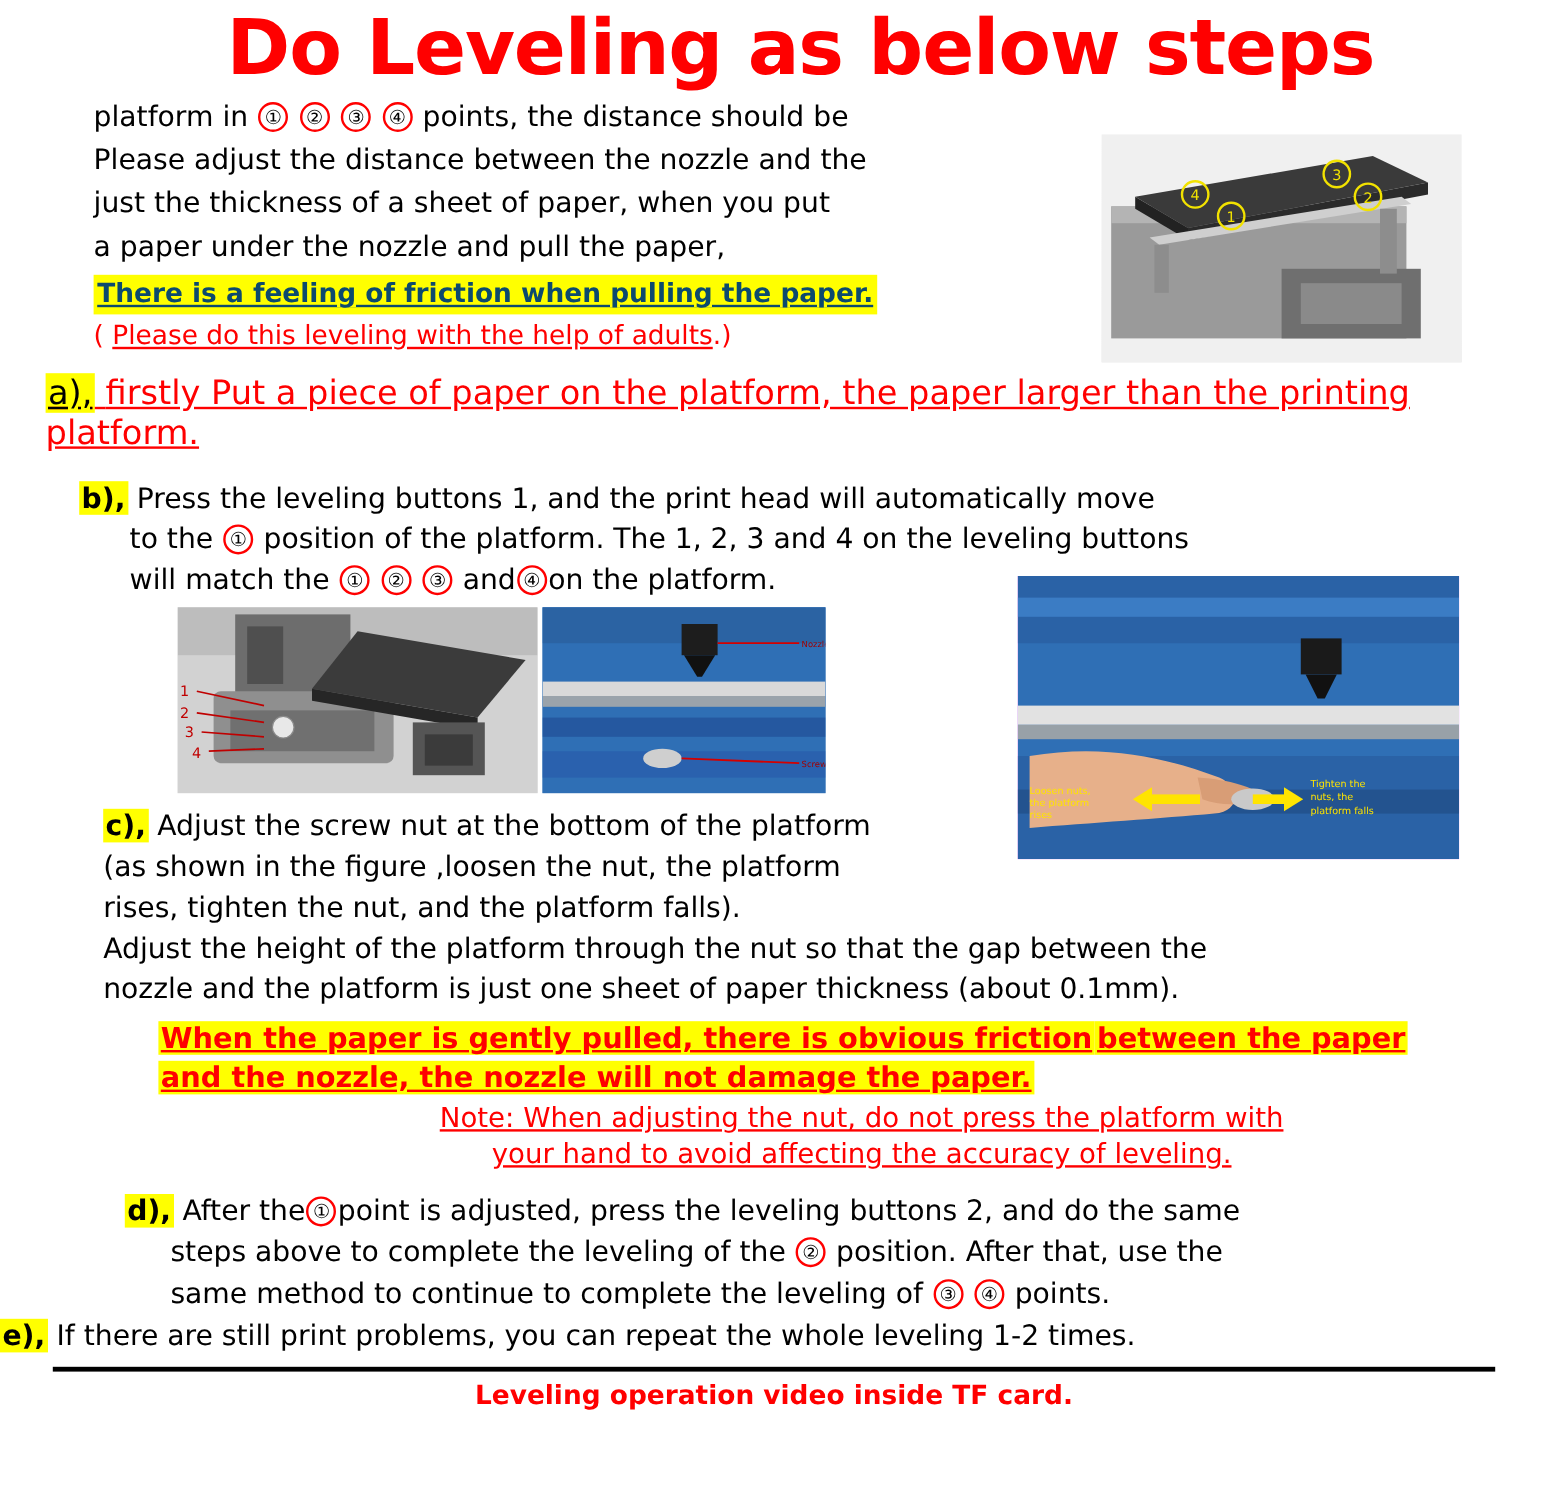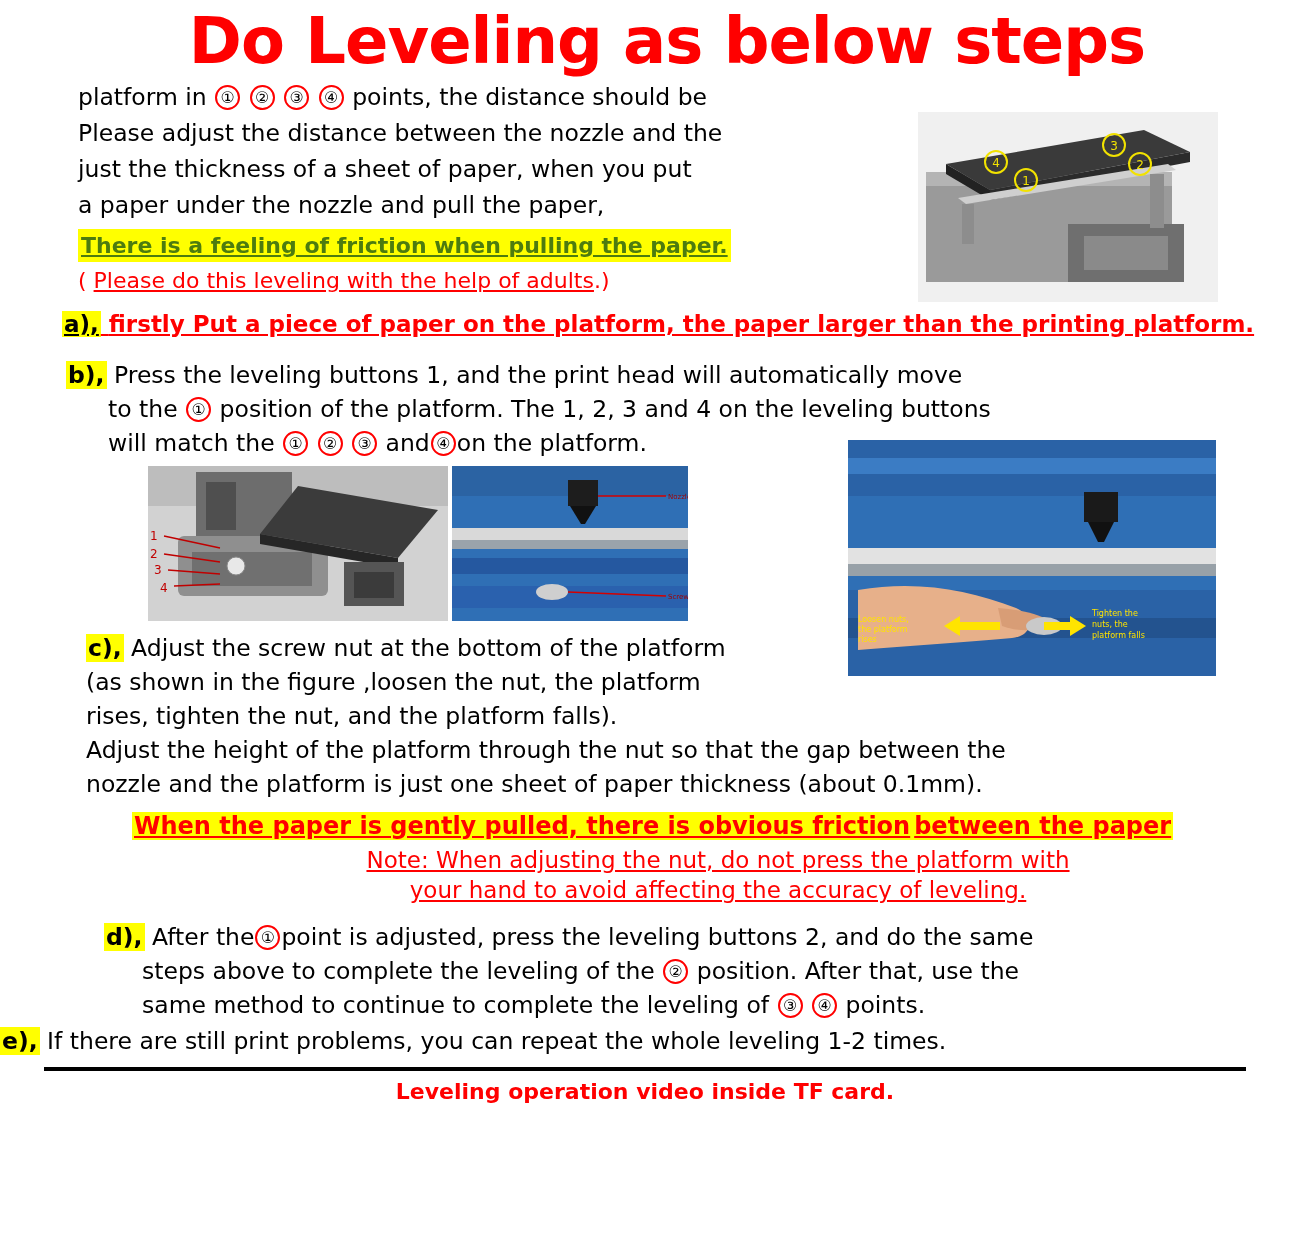--- a/index.html
+++ b/index.html
@@ -47,21 +47,21 @@
     width: 25px; height: 25px;
     line-height: 21px;
     text-align: center;
     font-size: 16px;
     vertical-align: 2px;
     margin: 0 1px;
   }
   .hl-friction {
     display: inline-block;
     background: #ffff00;
-    color: #4d7c0f;
+    color: #0c4a6e;
     font-weight: bold;
     text-decoration: underline;
     font-size: 22px;
     padding: 1px 3px;
     margin-top: 4px;
   }
   .adults {
     color: #ff0000;
     font-size: 22px;
     margin-top: 3px;
@@ -75,24 +75,24 @@
     top: 112px;
     width: 300px;
     height: 190px;
     background: linear-gradient(#f2f2f2, #e6e6e6);
     overflow: hidden;
   }
 
   
   .step-a {
     margin: 14px 0 0 0;
-    padding-left: 62px;
-    color: #ff0000;
-    font-weight: bold;
-    font-size: 23px;
+    padding-left: 38px;
+    color: #ff0000;
+    font-weight: normal;
+    font-size: 28px;
     text-decoration: underline;
   }
   .step-a .lbl {
     background: #ffff00;
     color: #000;
     text-decoration: underline;
     padding: 0 2px;
   }
 
   
@@ -365,20 +365,21 @@
       <span class="lbl">c),</span>
       <span>Adjust the screw nut at the bottom of the platform</span>
     </span>
     <span class="narrow">(as shown in the figure ,loosen the nut, the platform</span>
     <span class="narrow">rises, tighten the nut, and the platform  falls).</span>
     <span class="wide">Adjust the height of the platform through the nut so that the gap between the</span>
     <span class="wide">nozzle and the platform is just one sheet of paper thickness (about 0.1mm).</span>
 
     <div class="c-warn">
       <span class="hl-yellow-red">When the paper is gently pulled, there is obvious friction</span><span class="hl-yellow-red">between the paper</span><br>
+      <span class="hl-yellow-red">and the nozzle,    the nozzle will not damage the paper.</span>
     </div>
 
     <div class="note">
       <span>Note: When adjusting the nut, do not press the platform with</span><br>
       <span>your hand to avoid affecting the accuracy of leveling.</span>
     </div>
   </div>
 
   <div class="step-d">
     <span>

